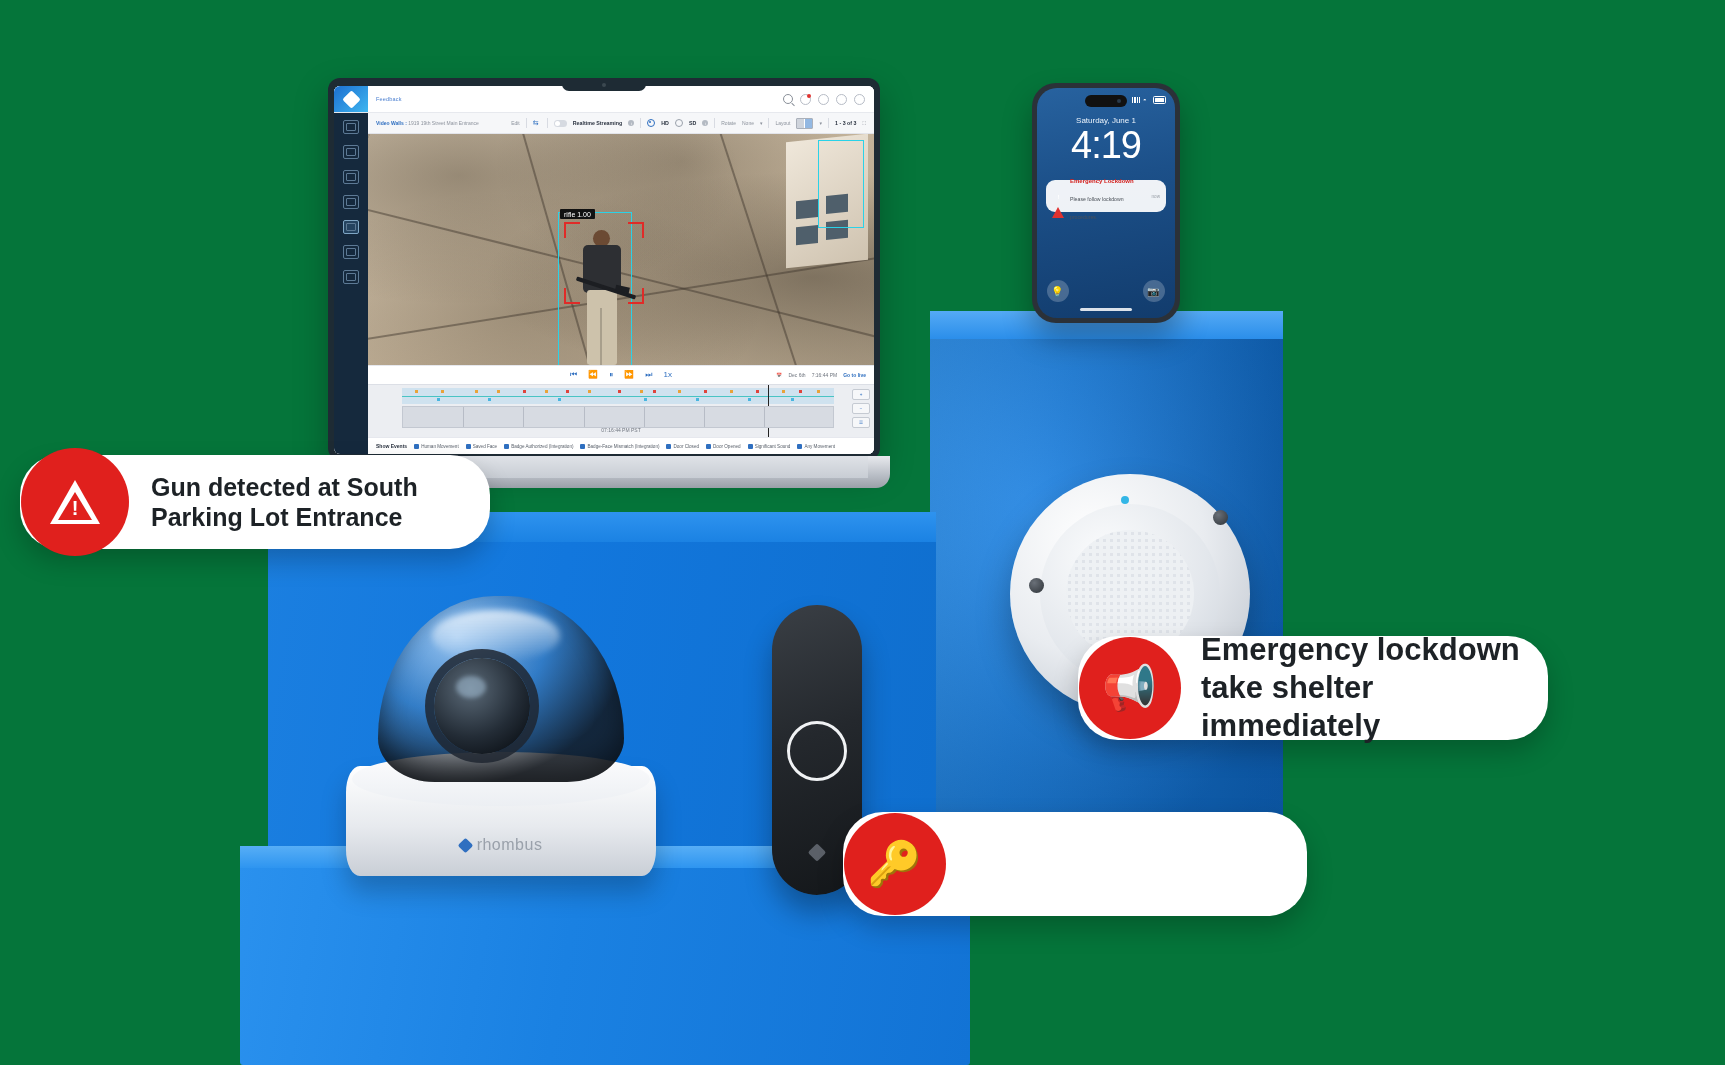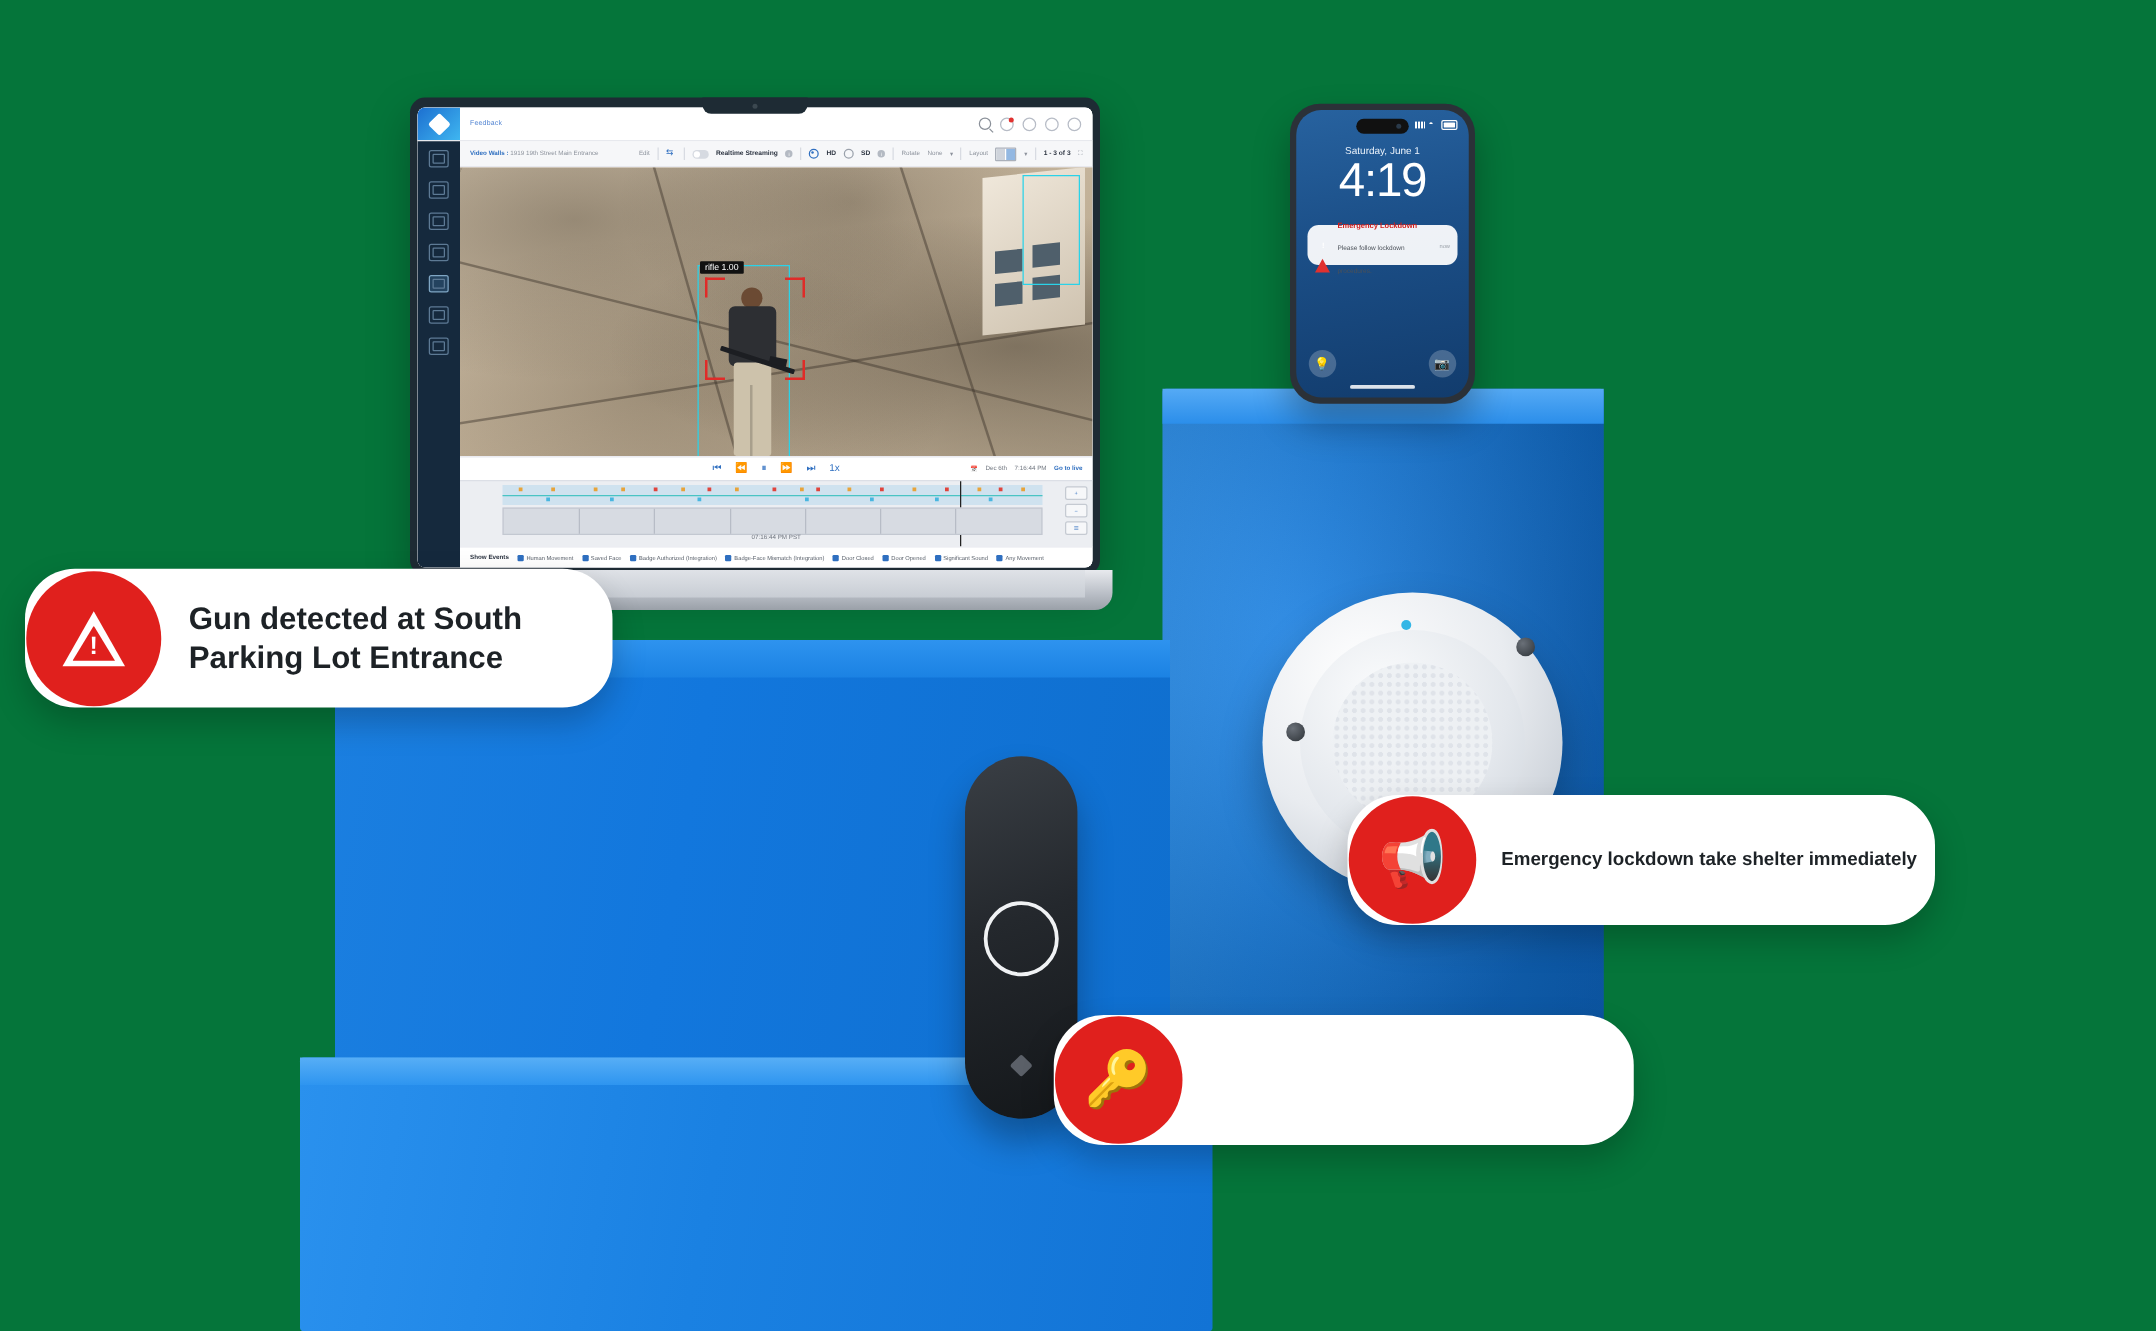--- a/index.html
+++ b/index.html
@@ -248,27 +248,27 @@
     background:radial-gradient(circle at 35% 32%,#6a7078,#2d3237);}
   .s1{left:19px;top:104px;}
   .s2{right:22px;top:36px;}
 
   
   .chip{position:absolute;background:#fff;border-radius:40px;display:flex;align-items:center;
     box-shadow:0 12px 26px rgba(0,0,0,.22);}
   .chip-ico{flex:none;border-radius:50%;background:#e0201d;display:flex;align-items:center;justify-content:center;color:#fff;}
   .chip-txt{font-weight:700;color:#1d2226;line-height:1.22;}
 
-  .chip1{left:20px;top:455px;width:470px;height:111px;}
+  .chip1{left:20px;top:455px;width:470px;height:94px;}
   .chip1 .chip-ico{width:108px;height:108px;margin-left:1px;}
   .chip1 .chip-txt{font-size:25px;margin-left:22px;margin-right:16px;}
 
   .chip2{left:1078px;top:636px;width:470px;height:104px;}
   .chip2 .chip-ico{width:102px;height:102px;margin-left:1px;}
-  .chip2 .chip-txt{font-size:15px;margin-left:20px;margin-right:14px;}
+  .chip2 .chip-txt{font-size:31px;margin-left:20px;margin-right:14px;}
 
   .chip3{left:843px;top:812px;width:464px;height:104px;}
   .chip3 .chip-ico{width:102px;height:102px;margin-left:1px;}
   .chip3 .chip-txt{font-size:23px;margin-left:20px;margin-right:14px;}
 
   .warn-tri{width:0;height:0;border-left:25px solid transparent;border-right:25px solid transparent;
     border-bottom:44px solid #fff;position:relative;}
   .warn-tri:before{content:"";position:absolute;left:-17px;top:12px;width:34px;height:28px;
     background:#e0201d;clip-path:polygon(50% 0,100% 100%,0 100%);}
   .warn-tri:after{content:"!";position:absolute;left:-4px;top:18px;width:8px;text-align:center;
@@ -549,20 +549,31 @@
     <div class="siren-led"></div>
     <div class="siren-screw s1"></div>
     <div class="siren-screw s2"></div>
   </div>
 
   <div class="reader">
     <div class="reader-ring"></div>
     <div class="reader-dm"></div>
   </div>
 
+  <div class="camera">
+    <div class="cam-base"></div>
+    <div class="cam-base-top"></div>
+    <div class="dome">
+      <div class="dome-glare"></div>
+    </div>
+    <div class="lens"></div>
+    <div class="cam-brand">
+      <span class="dm"></span><span>rhombus</span>
+    </div>
+  </div>
 
   <div class="chip chip1">
     <div class="chip-ico">
       <span class="warn-tri"></span>
     </div>
     <div class="chip-txt">Gun detected at South Parking Lot Entrance</div>
   </div>
 
   <div class="chip chip2">
     <div class="chip-ico">

